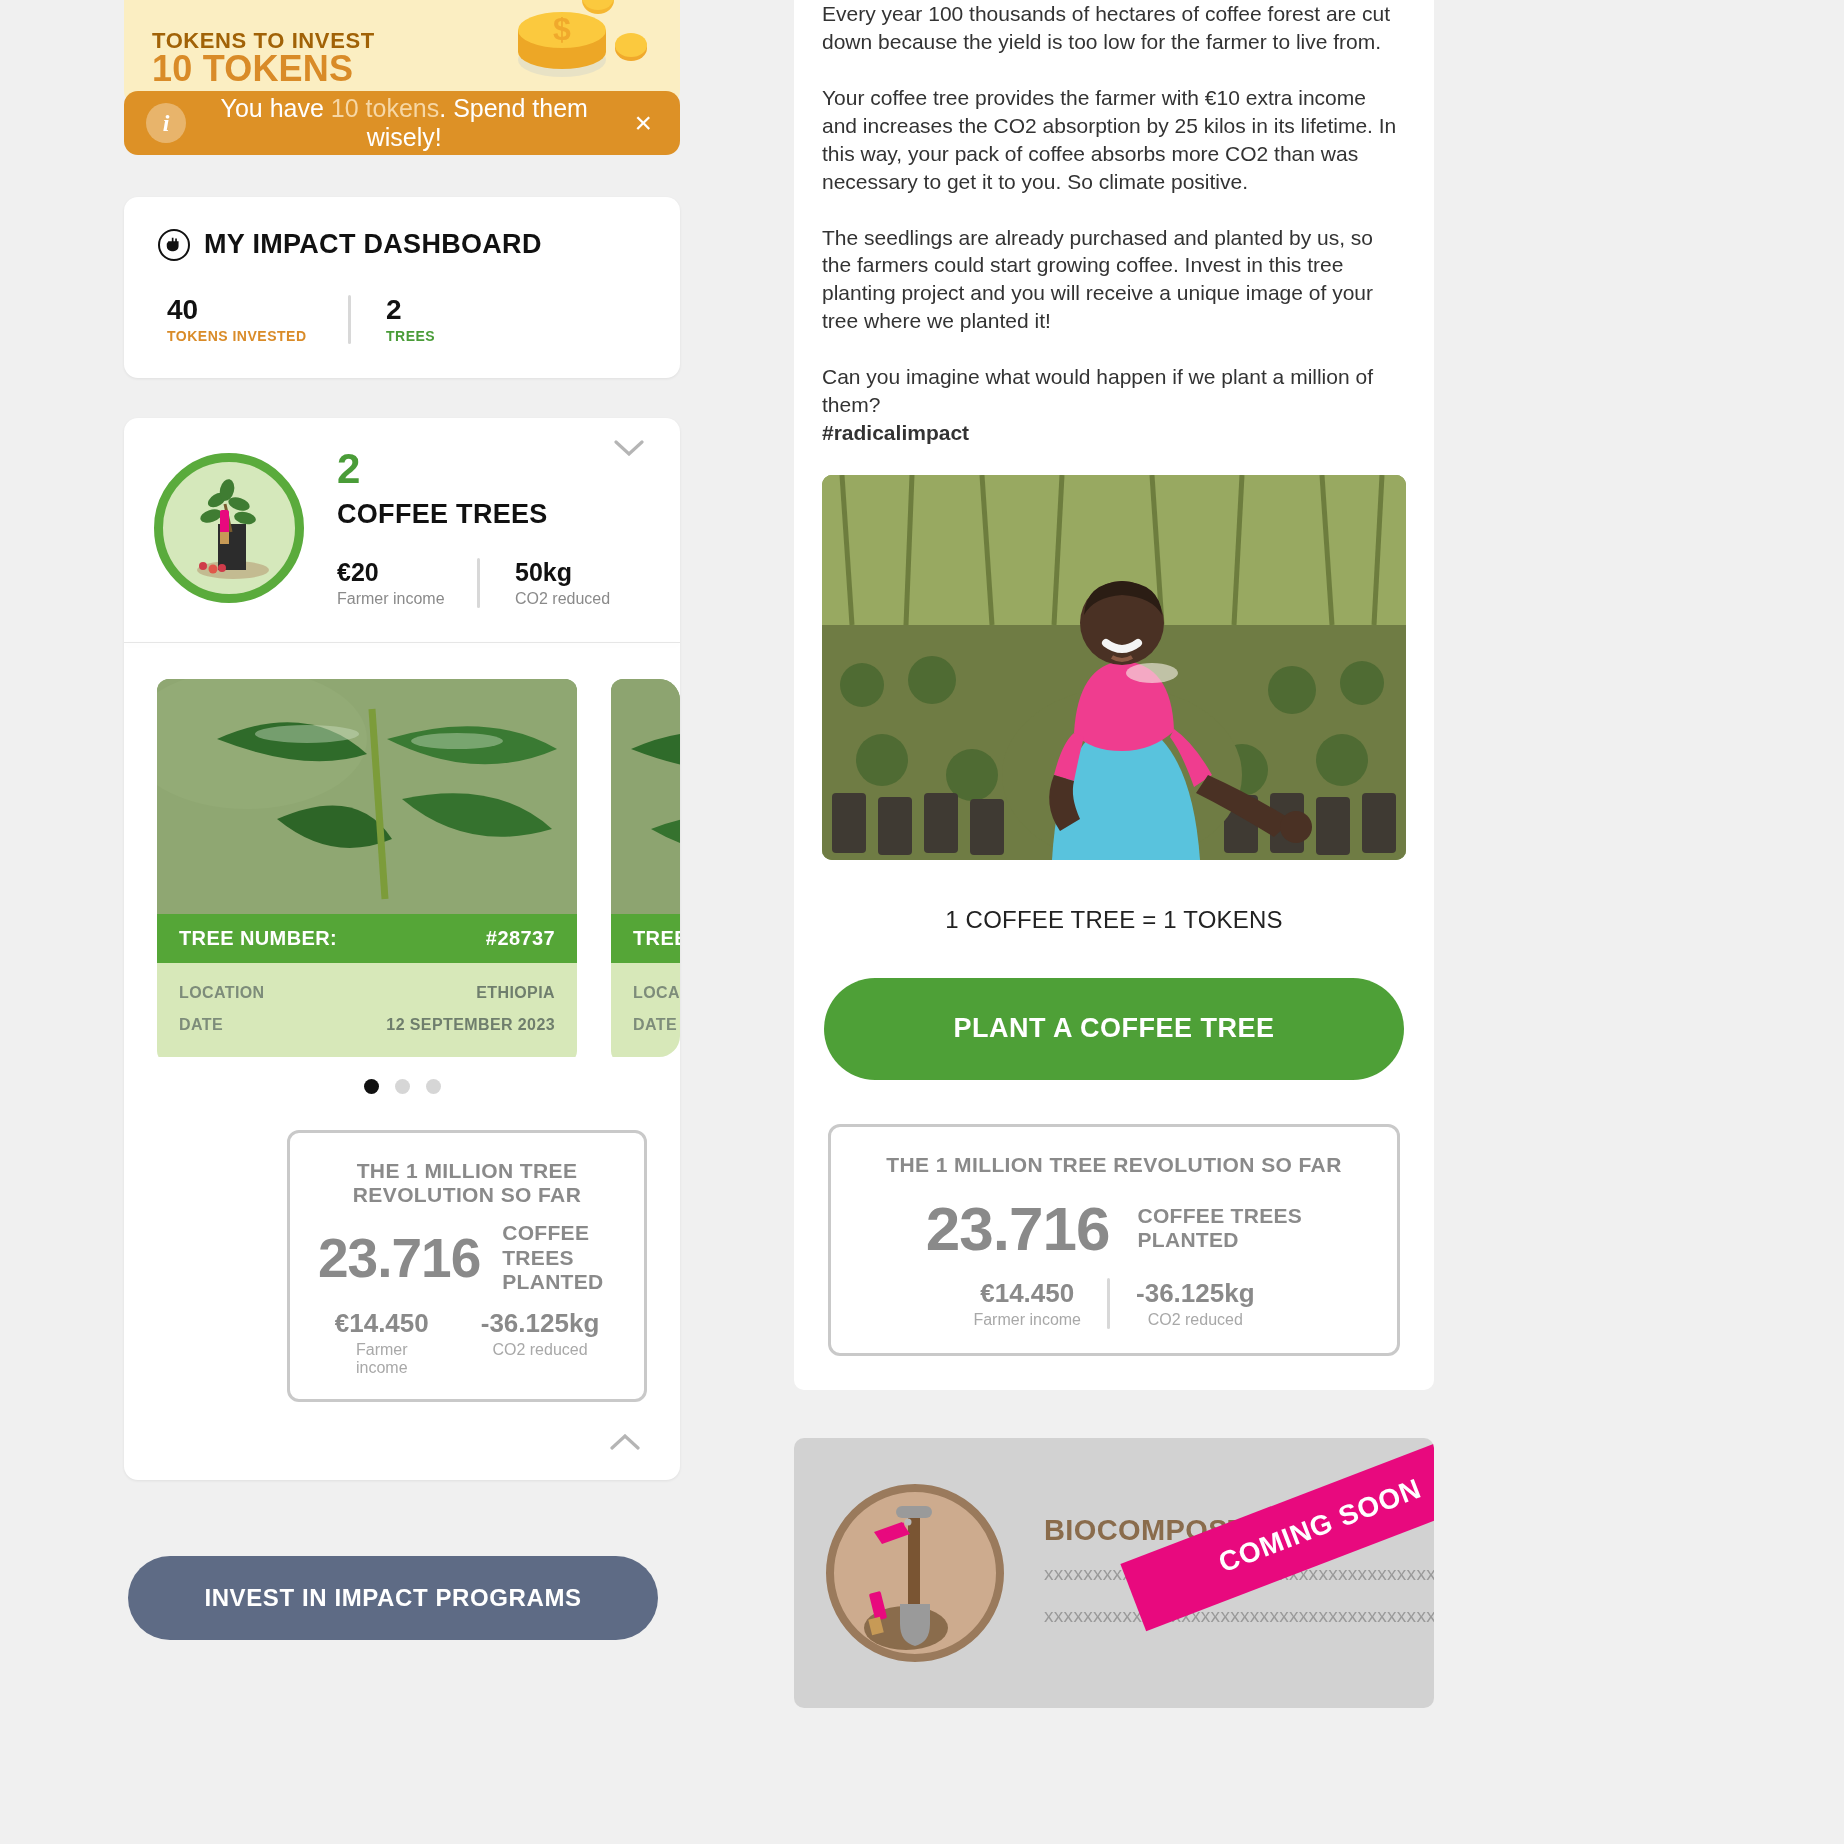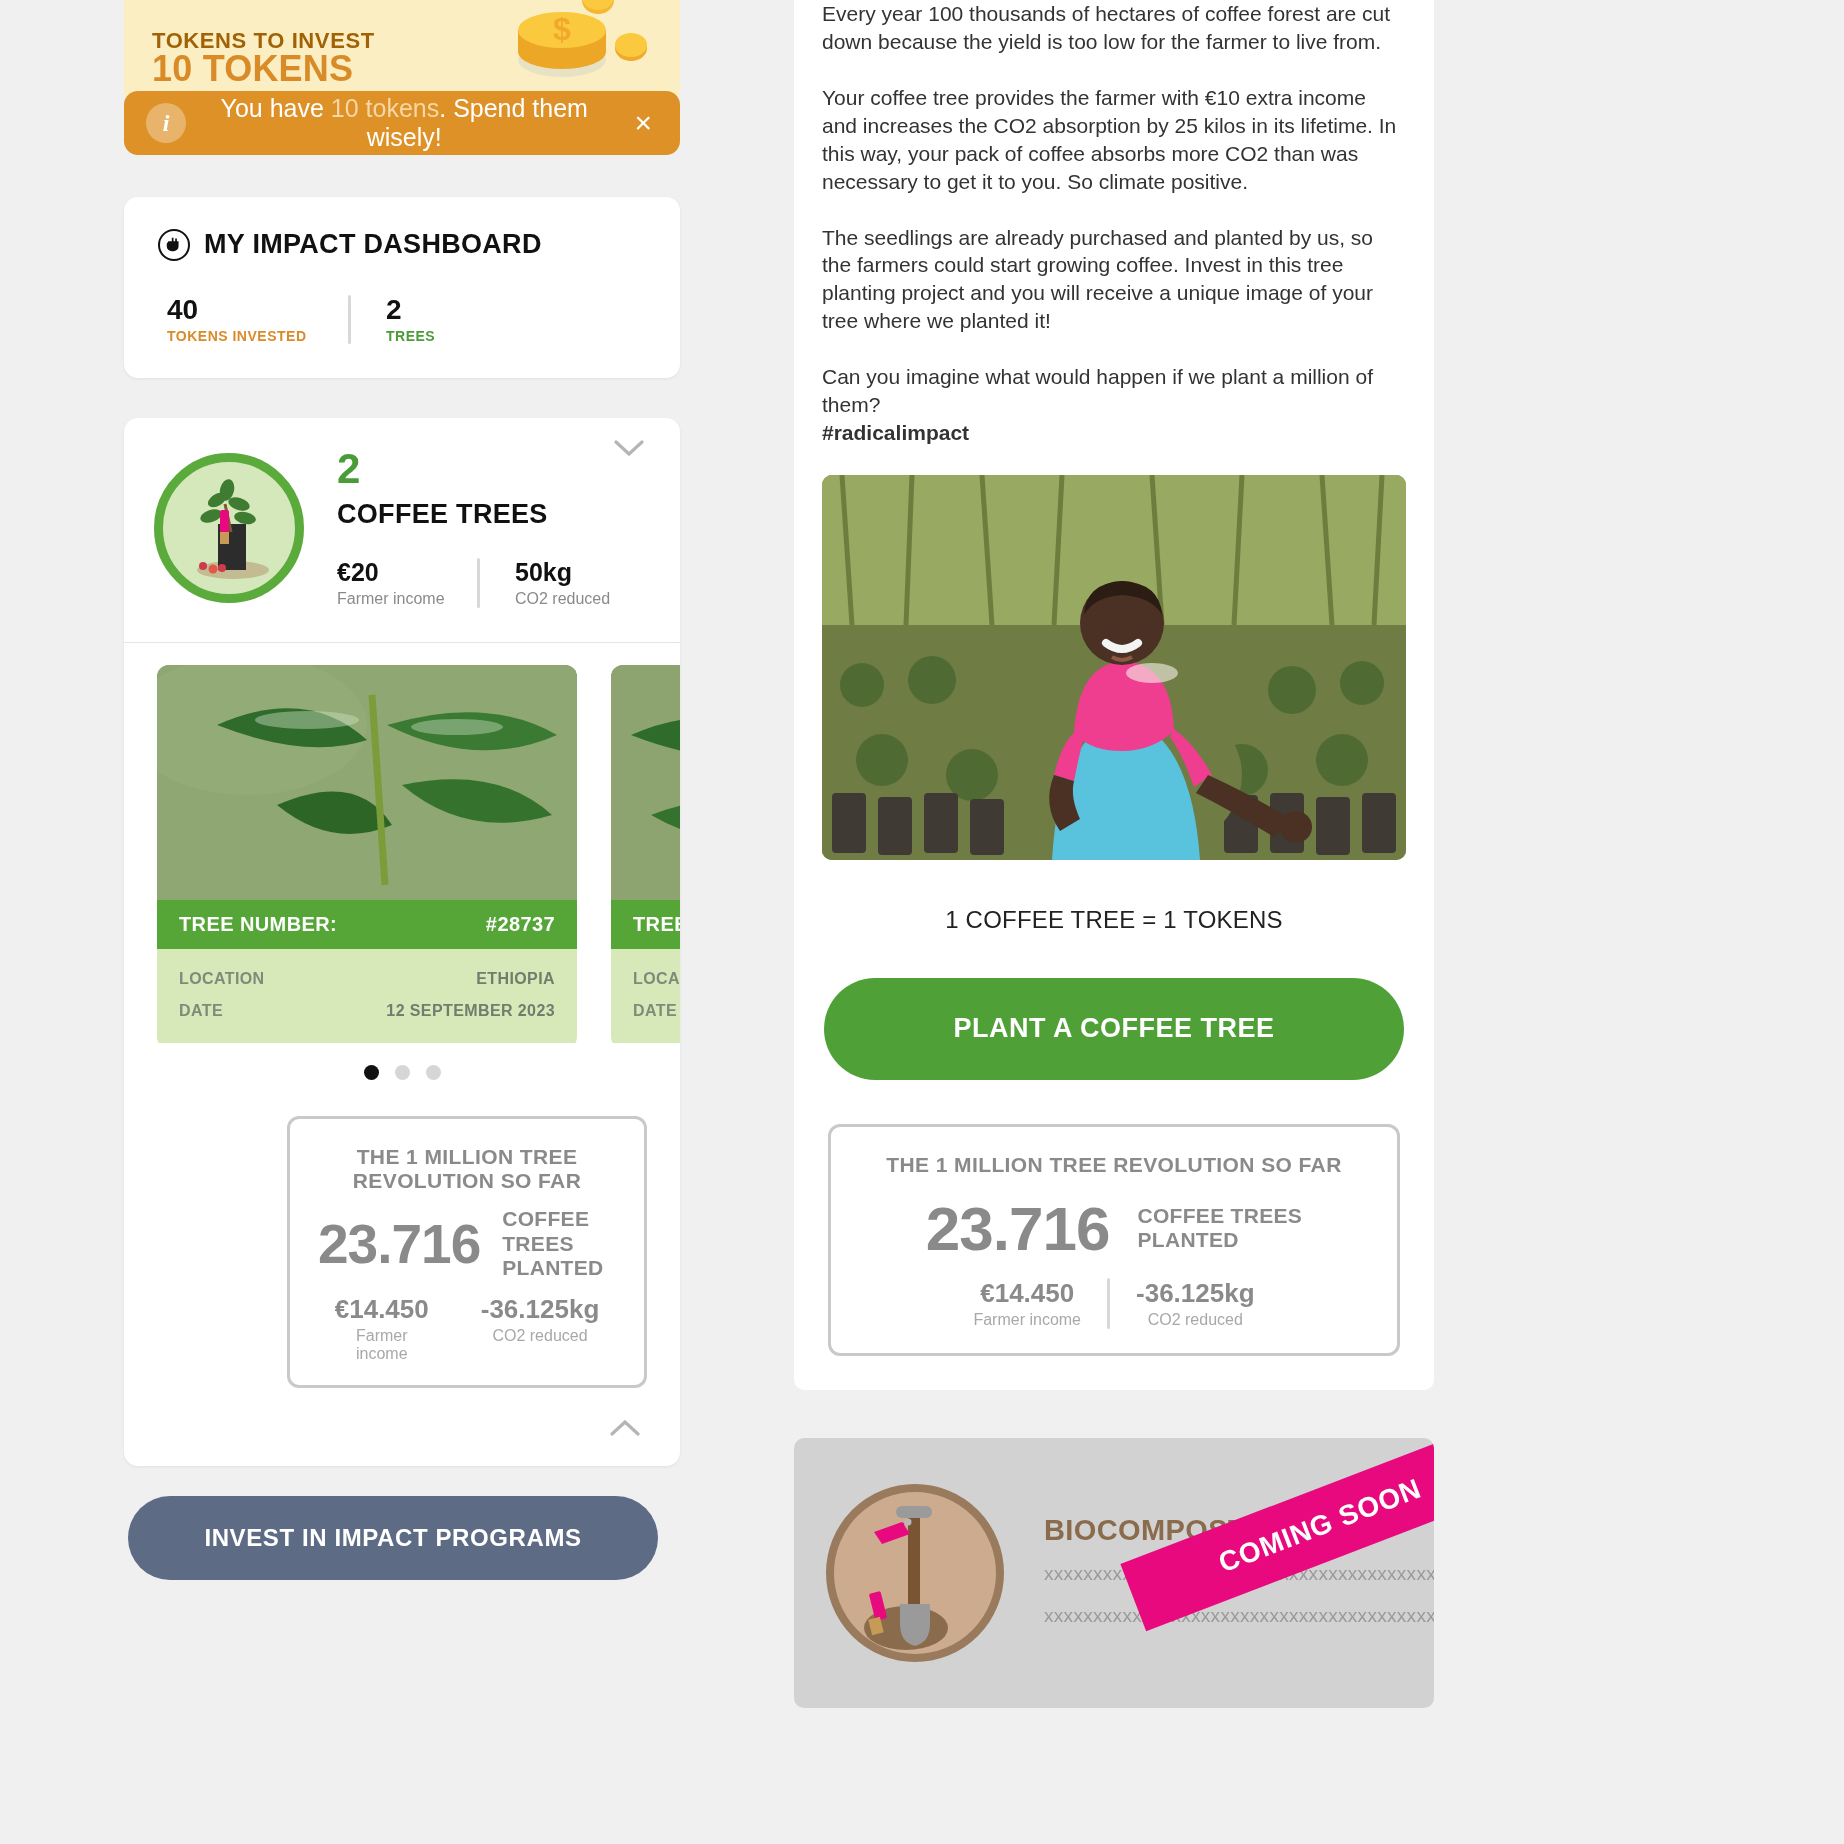--- a/index.html
+++ b/index.html
@@ -100,21 +100,21 @@
   .tsub .v { font-size: 25px; font-weight: 700; color: #111; }
   .tsub .l { font-size: 16px; color: #8a8a8a; margin-top: 3px; }
   .chev {
     position: absolute; right: 36px; top: 22px;
     width: 30px; height: 16px; cursor: pointer;
   }
 
   .divider-shadow { height: 1px; background: #e6e6e6; margin: 0 0 0 0; box-shadow: 0 2px 6px rgba(0,0,0,.05); }
 
   
-  .carousel { position: relative; height: 378px; margin-top: 22px; overflow: hidden; padding-left: 33px; }
+  .carousel { position: relative; height: 378px; margin-top: 36px; overflow: hidden; padding-left: 33px; border-radius: 21px; }
   .tcard { position: absolute; top: 0; width: 420px; border-radius: 12px; overflow: hidden; }
   .tcard.a { left: 33px; }
   .tcard.b { left: 487px; }
   .tcard-img { height: 235px; background: linear-gradient(135deg,#86a86b,#5d8a47); position: relative; overflow: hidden; }
   .tcard-bar {
     background: #55a637; color: #fff; font-size: 20px; font-weight: 700;
     letter-spacing: .4px; display: flex; justify-content: space-between;
     padding: 13px 22px;
   }
   .tcard-body { background: #d7e8b9; padding: 14px 22px 22px; }
@@ -135,21 +135,21 @@
   .rev-num { font-size: 55px; font-weight: 700; color: #8a8a8a; letter-spacing: -1px; }
   .rev-lbl { font-size: 21px; font-weight: 700; color: #8a8a8a; line-height: 1.15; letter-spacing: .3px; }
   .rev-sub { display: flex; justify-content: center; align-items: stretch; margin-top: 14px; }
   .rsub { text-align: center; padding: 0 26px; }
   .rsub .v { font-size: 26px; font-weight: 700; color: #8a8a8a; }
   .rsub .l { font-size: 16px; color: #a8a8a8; margin-top: 2px; }
 
   .chev-up { display: flex; justify-content: flex-end; padding: 32px 40px 4px; }
 
   .invest-btn {
-    margin: 30px 0 0 4px; width: 530px; height: 84px;
+    margin: 76px 0 0 4px; width: 530px; height: 84px;
     background: #5e6b85; border-radius: 42px; border: none;
     color: #fff; font-size: 24px; font-weight: 700; letter-spacing: .6px;
     cursor: pointer; display: flex; align-items: center; justify-content: center;
   }
 
   
   .right-col { position: absolute; left: 794px; top: -64px; width: 640px; }
   .right-card { background: #fff; border-radius: 10px; padding: 64px 28px 34px; }
   .para { font-size: 21px; line-height: 1.33; color: #333; margin-bottom: 28px; }
   .para b { font-weight: 700; }

